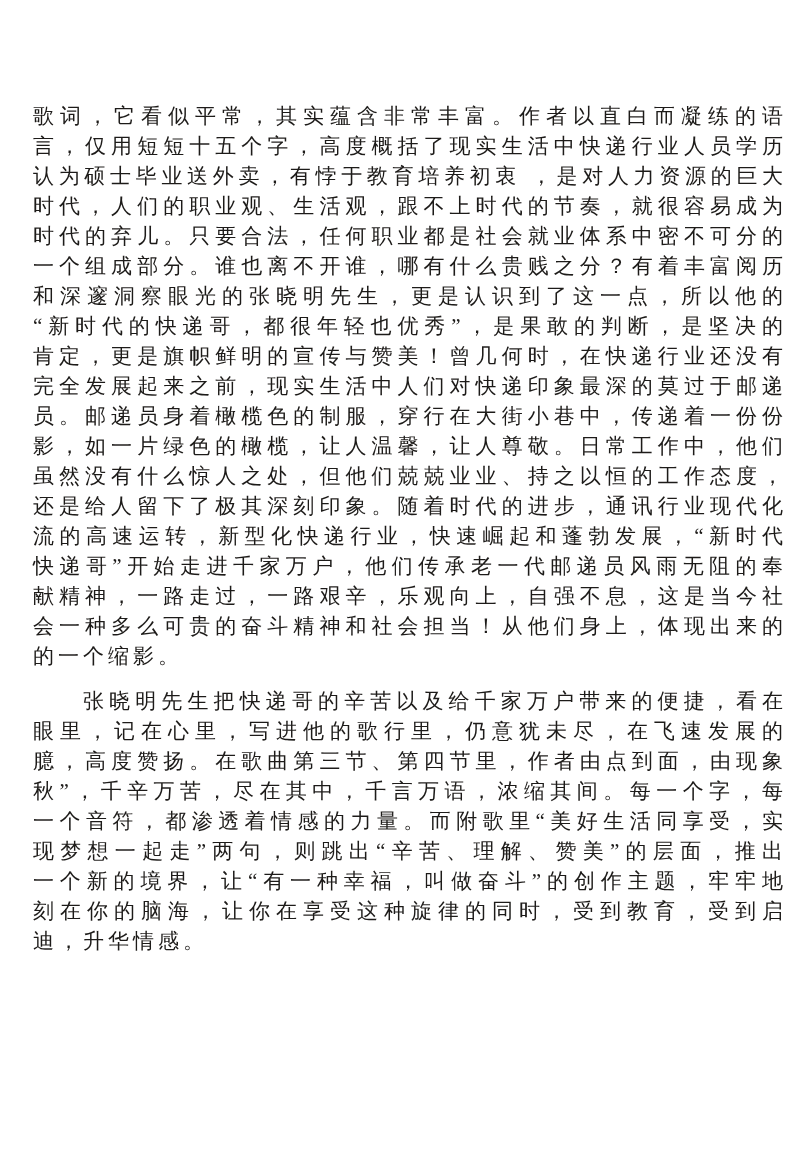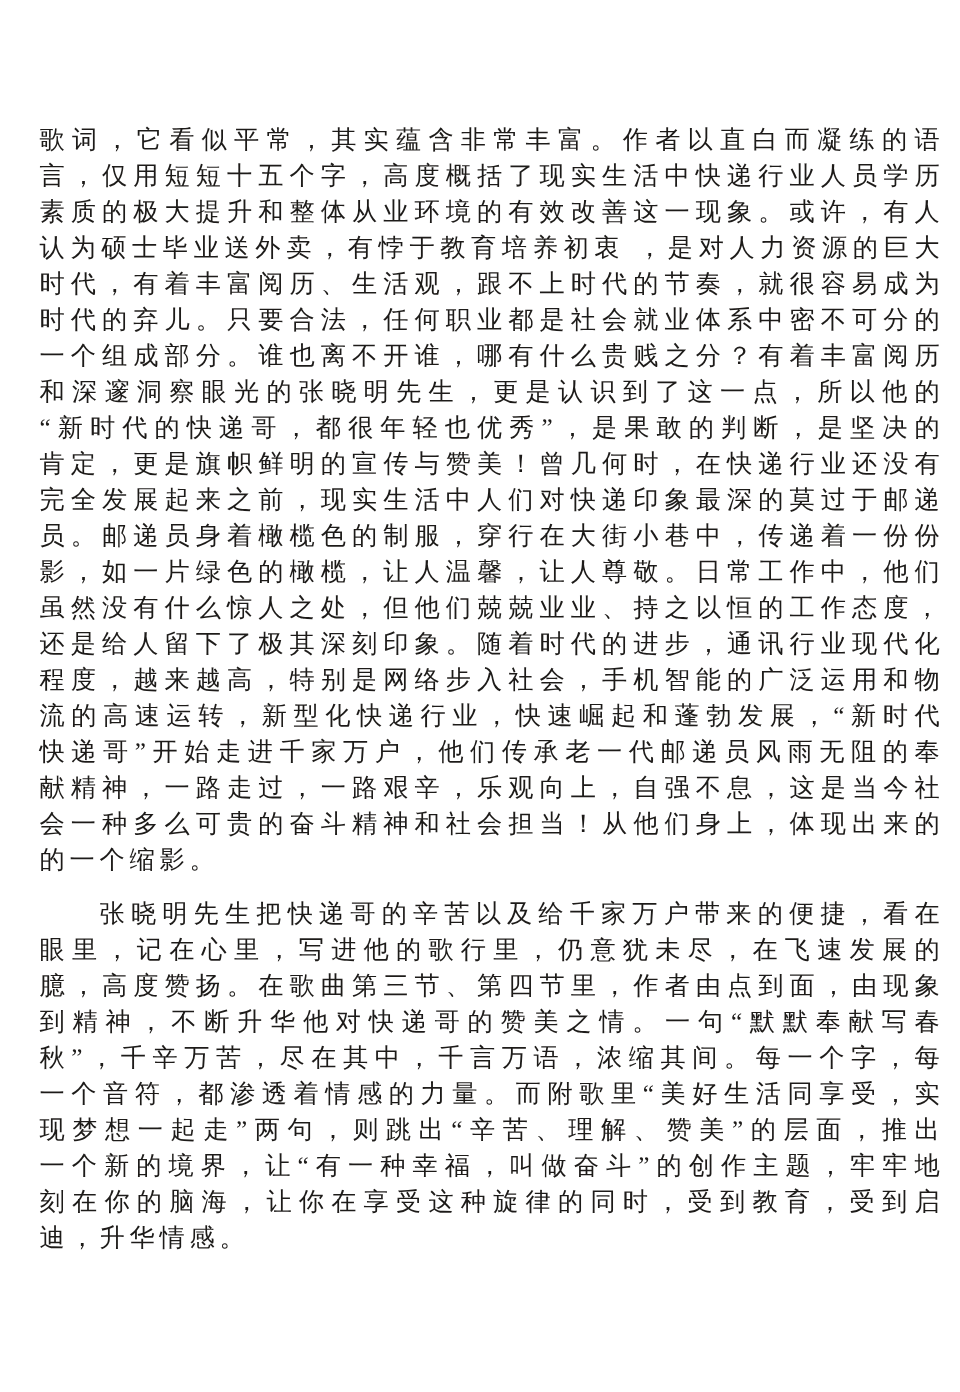--- a/index.html
+++ b/index.html
@@ -50,45 +50,42 @@
   }
 </style>
 </head>
 <body>
 
 <div class="doc-page">
   <div class="doc-body" style="color: rgb(29, 27, 25);">
       <div class="paragraph">
         <div class="line">歌词，它看似平常，其实蕴含非常丰富。作者以直白而凝练的语</div>
         <div class="line">言，仅用短短十五个字，高度概括了现实生活中快递行业人员学历</div>
-        <div class="line">素质的极大提升和整体从业环境的有效改善这一现象。或许，有人</div>
         <div class="line">认为硕士毕业送外卖，有悖于教育培养初衷 ，是对人力资源的巨大</div>
-        <div class="line">时代，有着丰富阅历、生活观，跟不上时代的节奏，就很容易成为</div>
+        <div class="line">时代，人们的职业观、生活观，跟不上时代的节奏，就很容易成为</div>
         <div class="line">时代的弃儿。只要合法，任何职业都是社会就业体系中密不可分的</div>
         <div class="line">一个组成部分。谁也离不开谁，哪有什么贵贱之分？有着丰富阅历</div>
         <div class="line">和深邃洞察眼光的张晓明先生，更是认识到了这一点，所以他的</div>
         <div class="line">“新时代的快递哥，都很年轻也优秀”，是果敢的判断，是坚决的</div>
         <div class="line">肯定，更是旗帜鲜明的宣传与赞美！曾几何时，在快递行业还没有</div>
         <div class="line">完全发展起来之前，现实生活中人们对快递印象最深的莫过于邮递</div>
         <div class="line">员。邮递员身着橄榄色的制服，穿行在大街小巷中，传递着一份份</div>
         <div class="line">影，如一片绿色的橄榄，让人温馨，让人尊敬。日常工作中，他们</div>
         <div class="line">虽然没有什么惊人之处，但他们兢兢业业、持之以恒的工作态度，</div>
         <div class="line">还是给人留下了极其深刻印象。随着时代的进步，通讯行业现代化</div>
-        <div class="line">程度，越来越高，特别是网络步入社会，手机智能的广泛运用和物</div>
         <div class="line">流的高速运转，新型化快递行业，快速崛起和蓬勃发展，“新时代</div>
         <div class="line">快递哥”开始走进千家万户，他们传承老一代邮递员风雨无阻的奉</div>
         <div class="line">献精神，一路走过，一路艰辛，乐观向上，自强不息，这是当今社</div>
         <div class="line">会一种多么可贵的奋斗精神和社会担当！从他们身上，体现出来的</div>
         <div class="line last">的一个缩影。</div>
       </div>
       <div class="paragraph">
         <div class="line indent">张晓明先生把快递哥的辛苦以及给千家万户带来的便捷，看在</div>
         <div class="line">眼里，记在心里，写进他的歌行里，仍意犹未尽，在飞速发展的</div>
         <div class="line">臆，高度赞扬。在歌曲第三节、第四节里，作者由点到面，由现象</div>
-        <div class="line">到精神，不断升华他对快递哥的赞美之情。一句“默默奉献写春</div>
         <div class="line">秋”，千辛万苦，尽在其中，千言万语，浓缩其间。每一个字，每</div>
         <div class="line">一个音符，都渗透着情感的力量。而附歌里“美好生活同享受，实</div>
         <div class="line">现梦想一起走”两句，则跳出“辛苦、理解、赞美”的层面，推出</div>
         <div class="line">一个新的境界，让“有一种幸福，叫做奋斗”的创作主题，牢牢地</div>
         <div class="line">刻在你的脑海，让你在享受这种旋律的同时，受到教育，受到启</div>
         <div class="line last">迪，升华情感。</div>
       </div>
     </div>
 </div>
 

